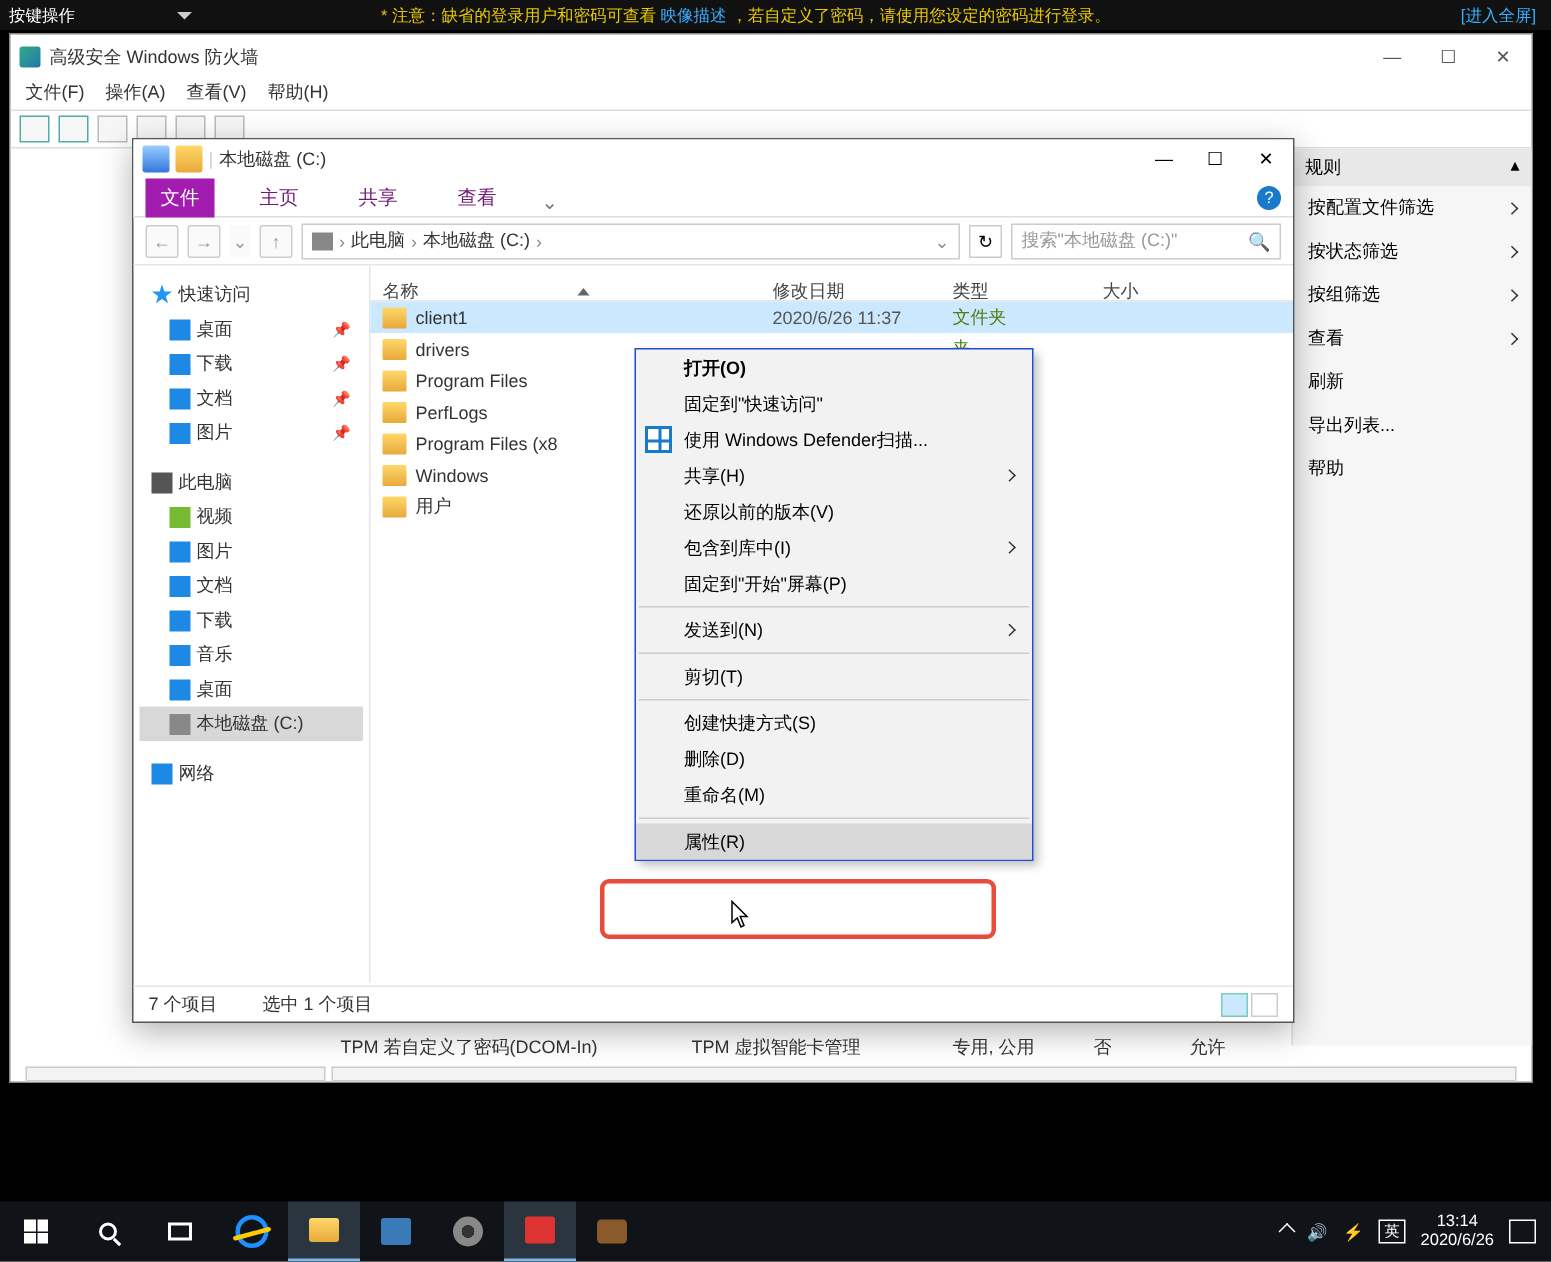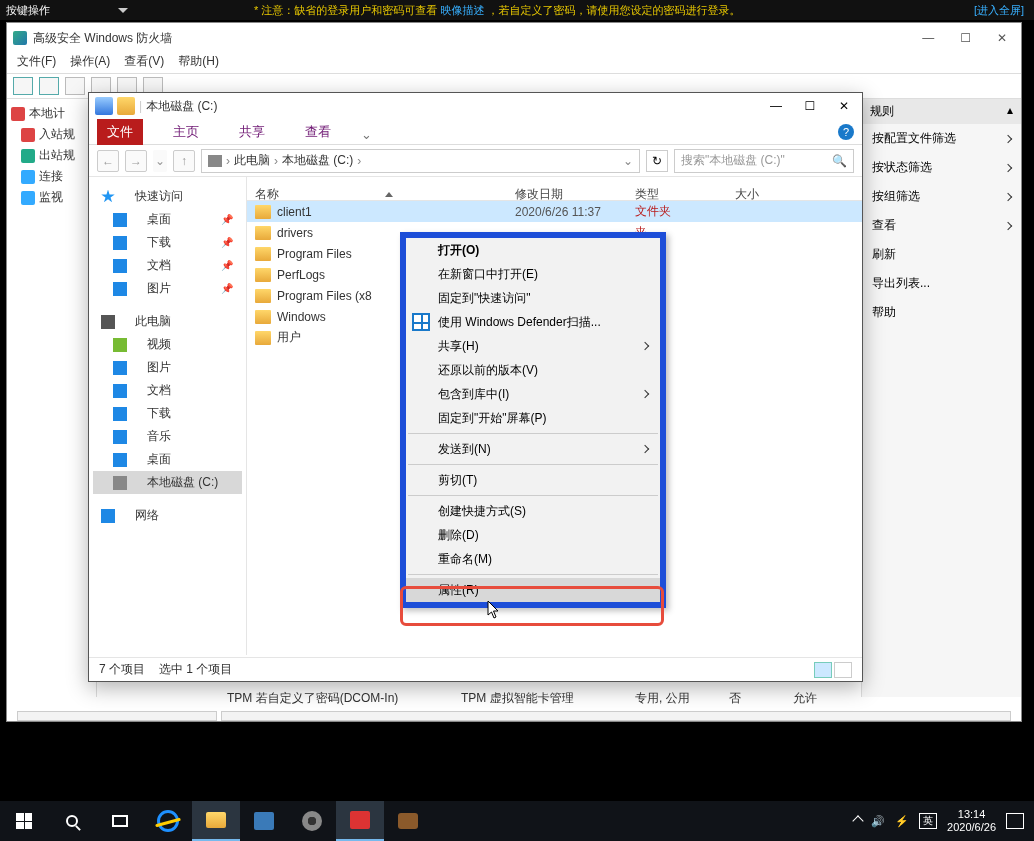--- a/index.html
+++ b/index.html
@@ -42,36 +42,36 @@
 .exp-window { position: absolute; top: 92px; left: 88px; width: 775px; height: 590px; background: #fff; border: 1px solid #555; box-shadow: 0 6px 20px rgba(0,0,0,.3); }
 .exp-topbar { height: 26px; background: #fff; display: flex; align-items: center; justify-content: flex-end; padding: 0 4px; gap: 6px; }
 .exp-topbar .sys { width: 28px; height: 20px; display: flex; align-items: center; justify-content: center; font-size: 12px; }
 .exp-topbar .close { }
 .exp-qat { position: absolute; top: 4px; left: 6px; display: flex; align-items: center; gap: 4px; font-size: 12px; color: #333; }
 .qat-btn { width: 18px; height: 18px; border-radius: 2px; background: #ddd; }
 .qat-btn.drive { background: linear-gradient(#9cf,#37d); }
 .qat-btn.folder { background: linear-gradient(#ffd76a,#e8a93a); }
 .exp-ribbon { height: 26px; background: #fff; display: flex; align-items: center; padding: 0 8px; gap: 20px; font-size: 13px; border-bottom: 1px solid #ddd; }
 .ribbon-tab { padding: 4px 10px; color: #701a75; }
-.ribbon-tab.active { background: #b91c1c; color: #fff; }
+.ribbon-tab.active { background: #a21caf; color: #fff; }
 .ribbon-help { margin-left: auto; width: 16px; height: 16px; border-radius: 50%; background: #1979ca; color: #fff; display: flex; align-items: center; justify-content: center; font-size: 11px; }
 .ribbon-caret { width: 10px; height: 10px; margin-right: 6px; color: #777; }
 
 .exp-address { height: 32px; display: flex; align-items: center; gap: 6px; padding: 0 8px; border-bottom: 1px solid #e5e5e5; }
 .nav-btn { width: 22px; height: 22px; border: 1px solid #ccc; border-radius: 2px; background: #fafafa; display: flex; align-items: center; justify-content: center; color: #999; }
 .address-box { flex: 1; height: 24px; border: 1px solid #ccc; display: flex; align-items: center; padding: 0 6px; font-size: 12px; color: #333; gap: 4px; }
 .crumb-sep { color: #888; }
 .refresh { width: 22px; height: 22px; border: 1px solid #ccc; display: flex; align-items: center; justify-content: center; }
 .search-box { width: 180px; height: 24px; border: 1px solid #ccc; display: flex; align-items: center; padding: 0 6px; color: #999; font-size: 12px; }
 .search-box .mag { margin-left: auto; }
 
 .exp-body { display: flex; height: calc(100% - 110px); }
 .exp-nav { width: 158px; border-right: 1px solid #e5e5e5; padding: 8px 4px; overflow: hidden; }
 .nav-section { margin-bottom: 10px; }
-.nav-item { display: flex; align-items: center; gap: 20px; padding: 3px 8px 3px 20px; font-size: 12px; color: #333; white-space: nowrap; }
+.nav-item { display: flex; align-items: center; gap: 4px; padding: 3px 8px 3px 20px; font-size: 12px; color: #333; white-space: nowrap; }
 .nav-item.hdr { padding-left: 8px; font-weight: normal; }
 .nav-item.sel { background: #d8d8d8; }
 .nav-item .pin { margin-left: auto; color: #999; font-size: 10px; }
 .ni-ico { width: 14px; height: 14px; flex-shrink: 0; }
 .ico-star { background: #2196f3; clip-path: polygon(50% 0%, 61% 35%, 98% 35%, 68% 57%, 79% 91%, 50% 70%, 21% 91%, 32% 57%, 2% 35%, 39% 35%); }
 .ico-desktop { background: #1e88e5; }
 .ico-download { background: #1e88e5; }
 .ico-doc { background: #1e88e5; }
 .ico-pic { background: #1e88e5; }
 .ico-pc { background: #555; }
@@ -88,29 +88,29 @@
 .col-date { width: 120px; }
 .col-type { width: 100px; }
 .col-size { width: 80px; }
 
 .file-rows { }
 .file-row { height: 21px; display: flex; align-items: center; padding-left: 8px; font-size: 12px; color: #333; }
 .file-row.selected { background: #cce8ff; }
 .fr-ico { width: 16px; height: 14px; background: linear-gradient(#ffd76a,#e8a93a); border-radius: 1px; margin-right: 6px; flex-shrink: 0; }
 .fr-name { width: 238px; }
 .fr-date { width: 120px; color: #555; }
-.fr-type { width: 100px; color: #b91c1c; font-family: Liberation Mono, monospace; }
+.fr-type { width: 100px; color: #4d7c0f; font-family: Liberation Mono, monospace; }
 
 .exp-status { position: absolute; bottom: 0; left: 0; right: 0; height: 24px; border-top: 1px solid #e5e5e5; display: flex; align-items: center; padding: 0 10px; font-size: 12px; color: #333; }
 .exp-status .view-btns { margin-left: auto; display: flex; gap: 2px; }
 .view-btn { width: 18px; height: 16px; border: 1px solid #ccc; }
 .view-btn.active { background: #cce8ff; border-color: #7cb; }
 
 
-.ctx-menu { position: absolute; top: 232px; left: 400px; width: 266px; background: #f2f2f2; border: 6px solid #1d4ed8; box-shadow: 3px 3px 6px rgba(0,0,0,.25); font-size: 12px; }
+.ctx-menu { position: absolute; top: 232px; left: 423px; width: 266px; background: #f2f2f2; border: 1px solid #1d4ed8; box-shadow: 3px 3px 6px rgba(0,0,0,.25); font-size: 12px; }
 .ctx-item { height: 24px; display: flex; align-items: center; padding: 0 12px 0 32px; position: relative; }
 .ctx-item.bold { font-weight: bold; }
 .ctx-item.sep { height: 1px; background: #ccc; margin: 3px 2px; padding: 0; }
 .ctx-item .arrow-r { margin-left: auto; width: 6px; height: 6px; border-top: 1px solid #333; border-right: 1px solid #333; transform: rotate(45deg); }
 .ctx-item.hover { background: #d8d8d8; }
 .ctx-ico { position: absolute; left: 6px; width: 18px; height: 18px; }
 .defender-ico { background: #fff; border: 2px solid #1979ca; }
 .defender-ico::before, .defender-ico::after { content: ''; position: absolute; background: #1979ca; }
 .defender-ico::before { left: 7px; top: 0; width: 2px; height: 100%; }
 .defender-ico::after { top: 7px; left: 0; height: 2px; width: 100%; }
@@ -176,42 +176,20 @@
   </div>
   <div class="fw-toolbar">
     <div class="tb-btn tb-arrow-l"></div>
     <div class="tb-btn tb-arrow-r"></div>
     <div class="tb-btn"></div>
     <div class="tb-btn"></div>
     <div class="tb-btn"></div>
     <div class="tb-btn"></div>
   </div>
   <div class="fw-body">
-    <div class="fw-tree">
-      <div class="item">
-          <div class="ico"></div>
-          <span>本地计</span>
-        </div>
-      <div class="item" style="padding-left:10px">
-          <div class="ico"></div>
-          <span>入站规</span>
-        </div>
-      <div class="item" style="padding-left:10px">
-          <div class="ico green"></div>
-          <span>出站规</span>
-        </div>
-      <div class="item" style="padding-left:10px">
-          <div class="ico blue"></div>
-          <span>连接</span>
-        </div>
-      <div class="item" style="padding-left:10px">
-          <div class="ico blue"></div>
-          <span>监视</span>
-        </div>
-    </div>
     <div class="fw-right">
       <div class="hdr">
           <span>规则</span>
           <span>▴</span>
         </div>
       <div class="act">
           <span>按配置文件筛选</span>
           <div class="arrow"></div>
         </div>
       <div class="act">
@@ -408,31 +386,30 @@
             <div class="fr-ico"></div>
             <div class="fr-name">用户</div>
             <div class="fr-date"></div>
             <div class="fr-type">夹</div>
           </div>
         </div>
     </div>
   </div>
   <div class="exp-status">
     <span>7 个项目</span>
-    <span style="margin-left:14px">选中 1 个项目</span>
+    <span style="margin-left:30px">选中 1 个项目</span>
     <div class="view-btns">
       <div class="view-btn active"></div>
       <div class="view-btn"></div>
     </div>
   </div>
 </div>
 
 <div class="ctx-menu">
   <div class="ctx-item bold">打开(O)</div>
-  <div class="ctx-item">在新窗口中打开(E)</div>
   <div class="ctx-item">固定到"快速访问"</div>
   <div class="ctx-item">
       <div class="ctx-ico defender-ico"></div>
       <span>使用 Windows Defender扫描...</span>
     </div>
   <div class="ctx-item">
       <span>共享(H)</span>
       <div class="arrow-r"></div>
     </div>
   <div class="ctx-item">还原以前的版本(V)</div>

